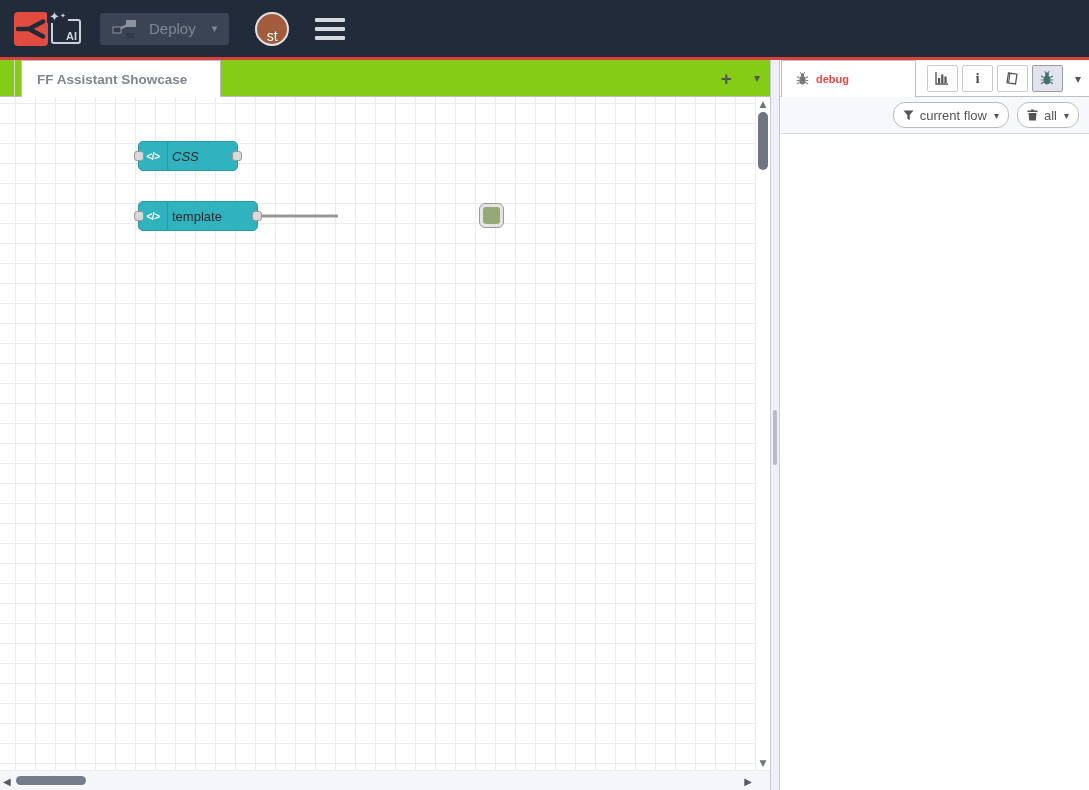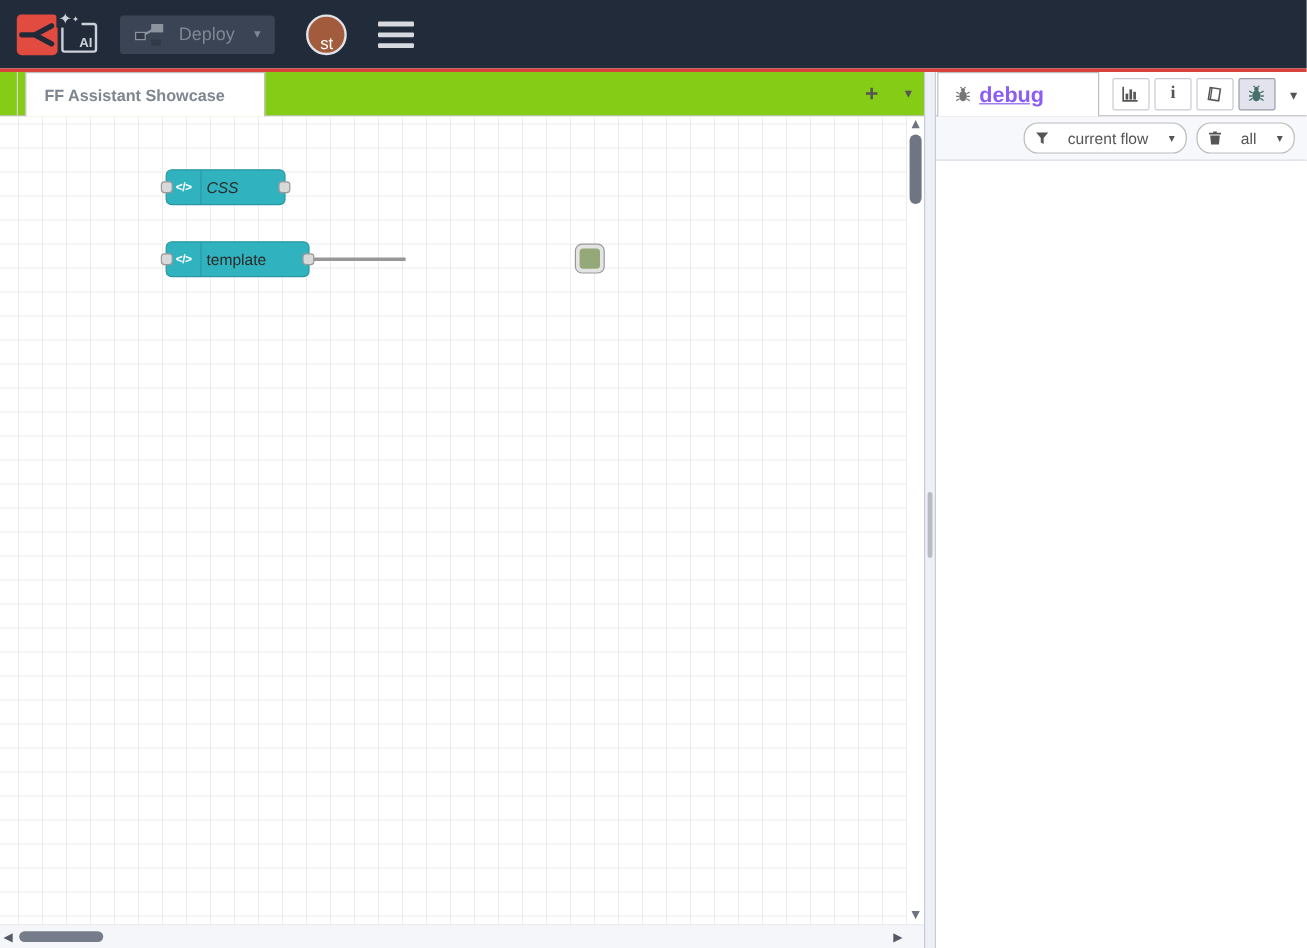--- a/index.html
+++ b/index.html
@@ -70,29 +70,29 @@
   .hscroll-right { position:absolute; right:18px; top:5px; color:#555a66; font-size:10px; cursor:pointer; }
 
   
   .divider { width:10px; flex:none; background:#eef0f8; border-left:1px solid #c9cbd4; border-right:1px solid #c9cbd4; position:relative; cursor:col-resize; }
   .divider-handle { position:absolute; left:2px; top:350px; width:4px; height:55px; background:#b9bbc3; border-radius:2px; }
 
   
   .sidebar { flex:1; display:flex; flex-direction:column; min-width:0; }
   .side-tabbar { height:37px; background:#fff; border-bottom:1px solid #bfbfbf; position:relative; flex:none; }
   .side-tab { position:absolute; left:1px; top:0; bottom:-1px; width:135px; background:#fff; border:1px solid #bfbfbf; border-bottom:none; z-index:2; display:flex; align-items:center; gap:7px; padding-left:14px; cursor:pointer; }
-  .side-tab-label { color:#8b5cf6; font-size:18px; font-weight:bold;text-decoration:underline; }
+  .side-tab-label { color:#ef4444; font-size:11px; font-weight:bold; }
   .side-actions { position:absolute; right:8px; top:5px; display:flex; align-items:center; gap:4px; }
   .icon-btn { width:31px; height:27px; background:#fff; border:1px solid #c8cad2; border-radius:2px; display:flex; align-items:center; justify-content:center; cursor:pointer; color:#555; }
   .icon-btn.active { background:#e2e3ec; border-color:#9a9ca8; }
   .side-caret { color:#555; font-size:12px; margin-left:8px; cursor:pointer; }
   .info-glyph { font-family:"Liberation Serif", serif; font-weight:bold; font-size:15px; color:#555; line-height:1; }
 
   .side-toolbar { height:37px; background:#f7f8fc; border-bottom:1px solid #d6d8e2; display:flex; align-items:center; justify-content:flex-end; gap:8px; padding-right:10px; flex:none; }
-  .tool-btn { height:26px; background:#fff; border:1px solid #bbb; border-radius:12px; display:flex; align-items:center; gap:16px; padding:0 9px; color:#555; font-size:13px; cursor:pointer; }
+  .tool-btn { height:26px; background:#fff; border:1px solid #bbb; border-radius:12px; display:flex; align-items:center; gap:6px; padding:0 9px; color:#555; font-size:13px; cursor:pointer; }
   .tool-caret { font-size:10px; color:#555; margin-left:1px; }
   .side-content { flex:1; background:#fff; }
 
   svg { display:block; }
 </style>
 </head>
 <body>
 
 <div class="app">
 

